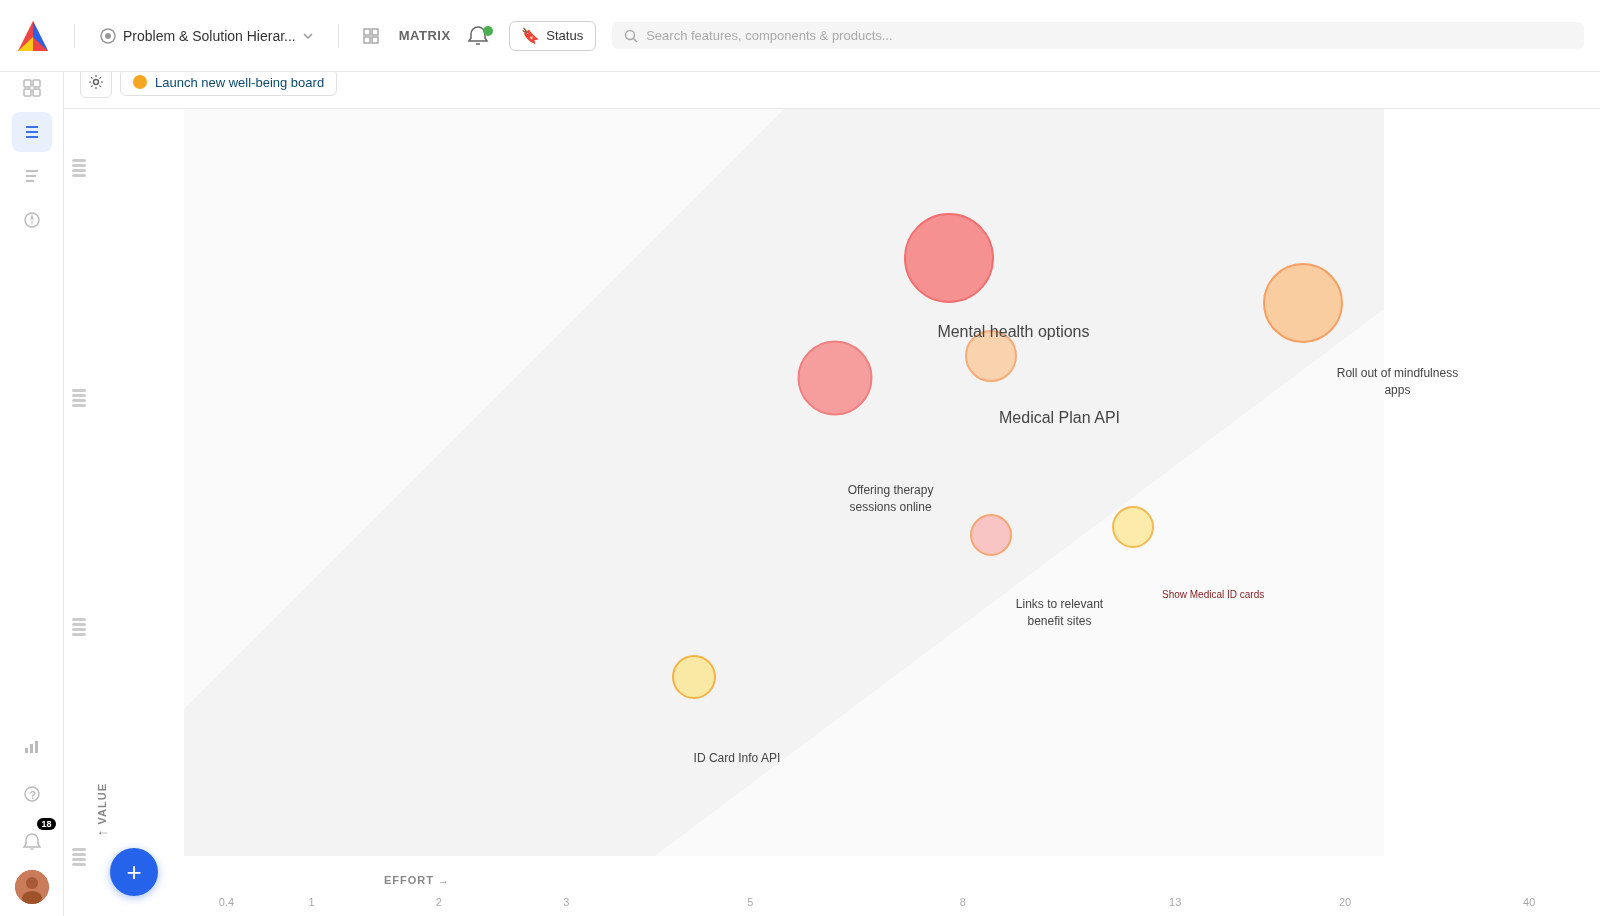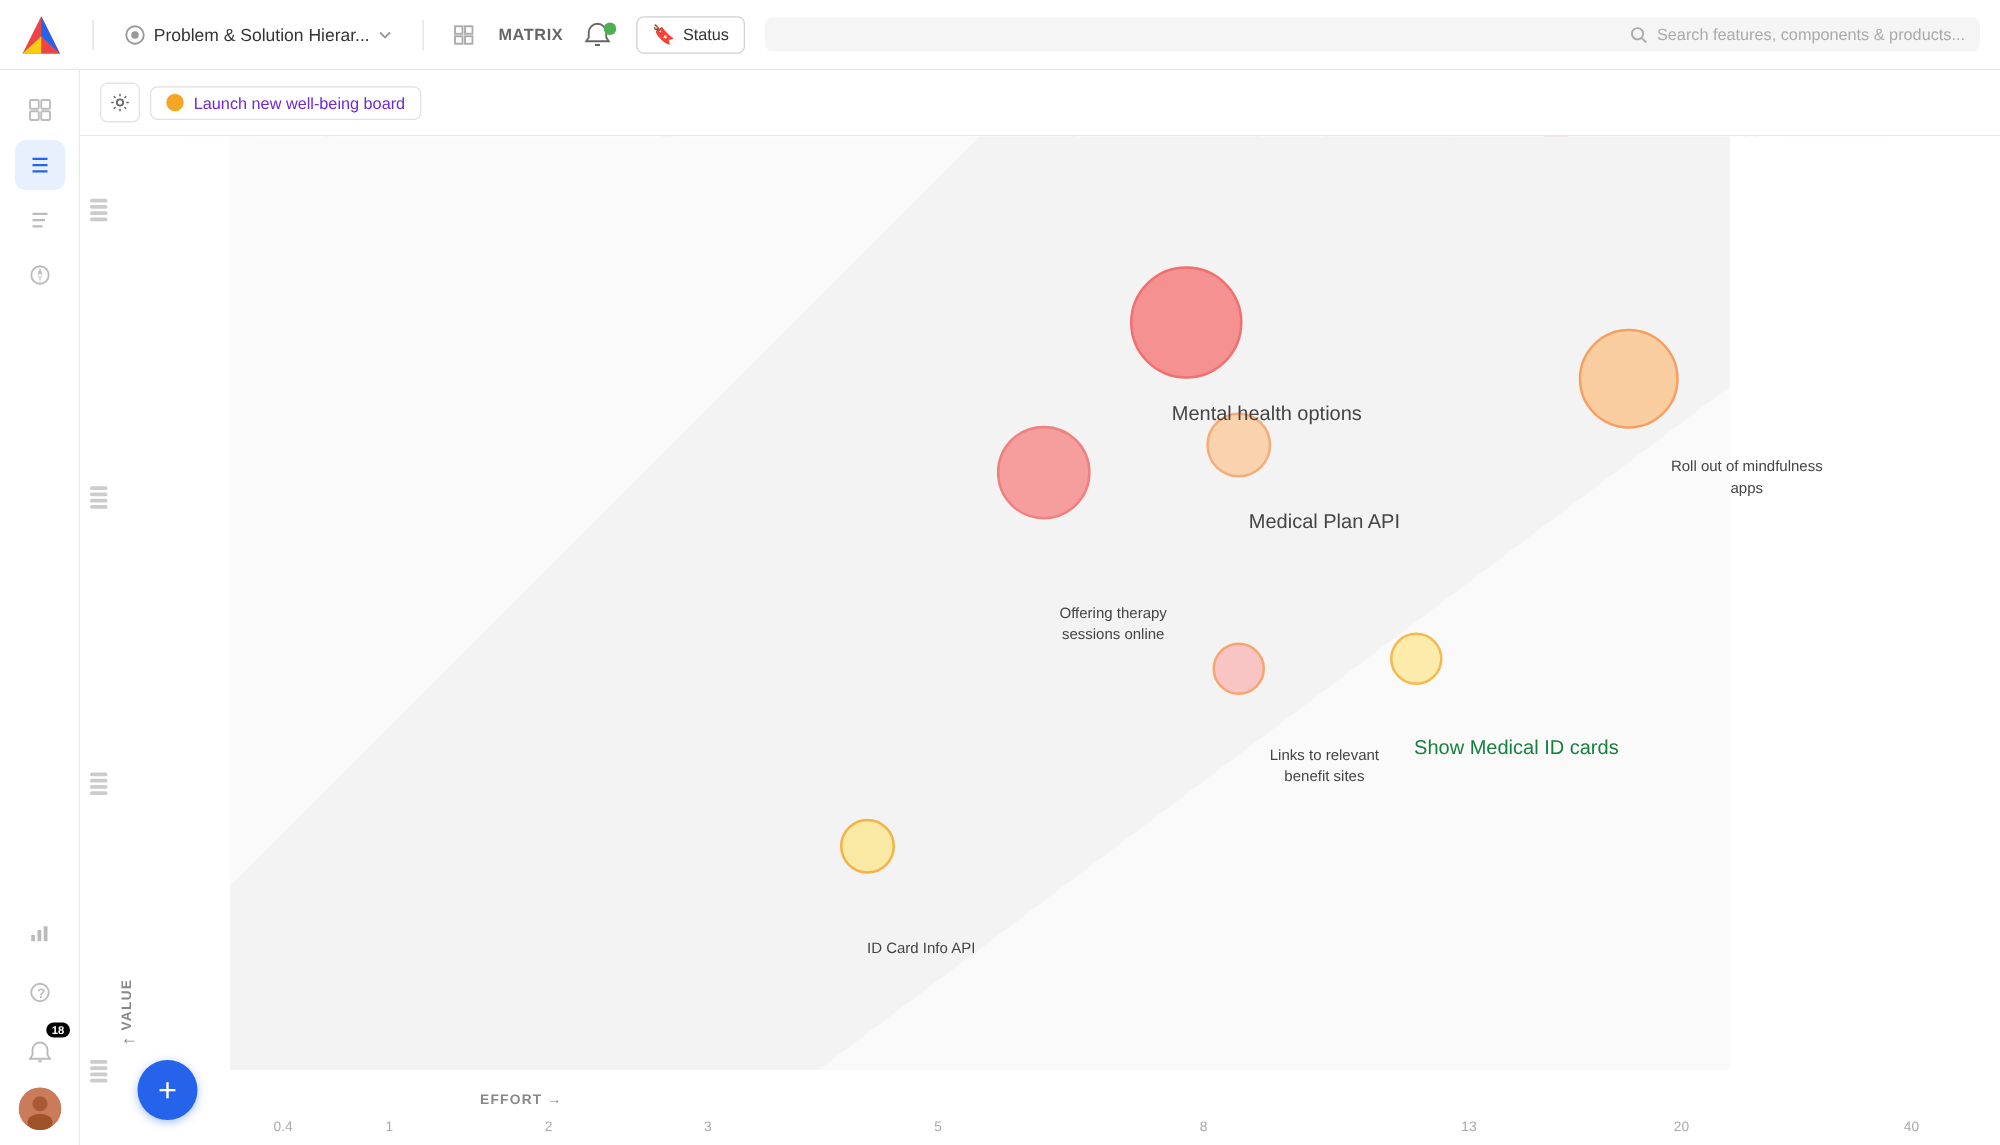--- a/index.html
+++ b/index.html
@@ -1,20 +1,20 @@
 <!DOCTYPE html>
 <html><head>
   <meta charset="utf-8">
   <style>
     * { box-sizing: border-box; margin: 0; padding: 0; }
     body { font-family: -apple-system, BlinkMacSystemFont, 'Segoe UI', sans-serif; background: #f5f5f5; overflow: hidden; width: 1600px; height: 916px; }
 
     
     #topnav {
-      height: 56px;
+      height: 72px;
       background: #fff;
       border-bottom: 1px solid #e8e8e8;
       display: flex;
       align-items: center;
       padding: 0 16px;
       gap: 16px;
       position: fixed;
       top: 0; left: 0; right: 0;
       z-index: 100;
     }
@@ -35,21 +35,21 @@
     .nav-status-btn {
       display: flex; align-items: center; gap: 6px;
       border: 1.5px solid #d0d0d0; border-radius: 6px;
       padding: 5px 12px; font-size: 13px; color: #333; font-weight: 500;
       cursor: pointer; background: #fff;
     }
     .nav-status-btn .bookmark-icon { color: #999; font-size: 15px; }
     .nav-search {
       flex: 1; display: flex; align-items: center; gap: 8px;
       background: #f5f5f5; border-radius: 6px; padding: 6px 12px;
-      font-size: 13px; color: #aaa; justify-content: flex-end;
+      font-size: 13px; color: #aaa;
     }
     .notification-dot {
       width: 10px; height: 10px; background: #4caf50; border-radius: 50%;
       margin-left: -6px; margin-top: -10px;
     }
     .notif-wrapper { position: relative; display: flex; align-items: center; }
 
     
     #leftsidebar {
       position: fixed; top: 56px; left: 0; bottom: 0;
@@ -282,21 +282,21 @@
 
   <div id="toolbar">
     <div class="toolbar-gear">
       <svg width="16" height="16" viewBox="0 0 16 16">
         <circle cx="8" cy="8" r="2.5" fill="none" stroke="#666" stroke-width="1.5"></circle>
         <path d="M8 1v2M8 13v2M1 8h2M13 8h2M3.05 3.05l1.41 1.41M11.54 11.54l1.41 1.41M3.05 12.95l1.41-1.41M11.54 4.46l1.41-1.41" stroke="#666" stroke-width="1.2"></path>
       </svg>
     </div>
     <div class="toolbar-initiative">
       <div class="initiative-dot"></div>
-      <span style="font-size:13px;color:#6d28d9;">Launch new well-being board</span>
+      <span style="font-size:13px;color:#0c4a6e;">Launch new well-being board</span>
     </div>
   </div>
 
   <div id="chart-area">
 
     <svg class="chart-svg" style="left:120px;width:calc(100% - 120px);height:calc(100% - 60px);">
 
       <defs>
         <linearGradient id="diagGrad" x1="0%" y1="100%" x2="100%" y2="0%">
           <stop offset="0%" stop-color="#e8e8e8" stop-opacity="0.5"></stop>
@@ -372,16 +372,16 @@
           <span class="x-tick-label" style="left: 70%;">13</span>
           <span class="x-tick-label" style="left: 82%;">20</span>
           <span class="x-tick-label" style="left: 95%;">40</span>
         </div>
     </div>
   <div class="bubble-label" style="left: calc(54% + 120px); top: calc(20% + 51px); position: absolute; transform: translateX(-50%); font-size: 16px; color: rgb(68, 68, 68); text-align: center; line-height: 1.4; pointer-events: none;">Mental health options</div>
       <div class="bubble-label" style="left: calc(79% + 120px); top: calc(26% + 46px); position: absolute; transform: translateX(-50%); font-size: 12px; color: rgb(68, 68, 68); text-align: center; line-height: 1.4; pointer-events: none;">Roll out of mindfulness<br>apps</div>
       <div class="bubble-label" style="left: calc(46% + 120px); top: calc(36% + 43.5px); position: absolute; transform: translateX(-50%); font-size: 12px; color: rgb(68, 68, 68); text-align: center; line-height: 1.4; pointer-events: none; margin-top: 39px;">Offering therapy<br>sessions online</div>
       <div class="bubble-label" style="left: calc(57% + 120px); top: calc(33% + 32px); position: absolute; transform: translateX(-50%); font-size: 16px; color: rgb(68, 68, 68); text-align: center; line-height: 1.4; pointer-events: none;">Medical Plan API</div>
       <div class="bubble-label" style="left: calc(57% + 120px); top: calc(57% + 27px); position: absolute; transform: translateX(-50%); font-size: 12px; color: rgb(68, 68, 68); text-align: center; line-height: 1.4; pointer-events: none;">Links to relevant<br>benefit sites</div>
-      <div class="bubble-label" style="left: calc(67% + 120px); top: calc(56% + 27px); position: absolute; transform: translateX(-50%); font-size: 16px; color: #15803d; line-height: 1.4; pointer-events: none;">Show Medical ID cards</div>
+      <div class="bubble-label" style="left: calc(67% + 120px); top: calc(56% + 27px); position: absolute; transform: translateX(-50%); font-size: 10px; color: #7f1d1d; line-height: 1.4; pointer-events: none;">Show Medical ID cards</div>
       <div class="bubble-label" style="left: calc(36% + 120px); top: calc(76% + 28px); position: absolute; transform: translateX(-50%); font-size: 12px; color: rgb(68, 68, 68); text-align: center; line-height: 1.4; pointer-events: none;">ID Card Info API</div>
     </div>
 </div>
 
 </body></html>

